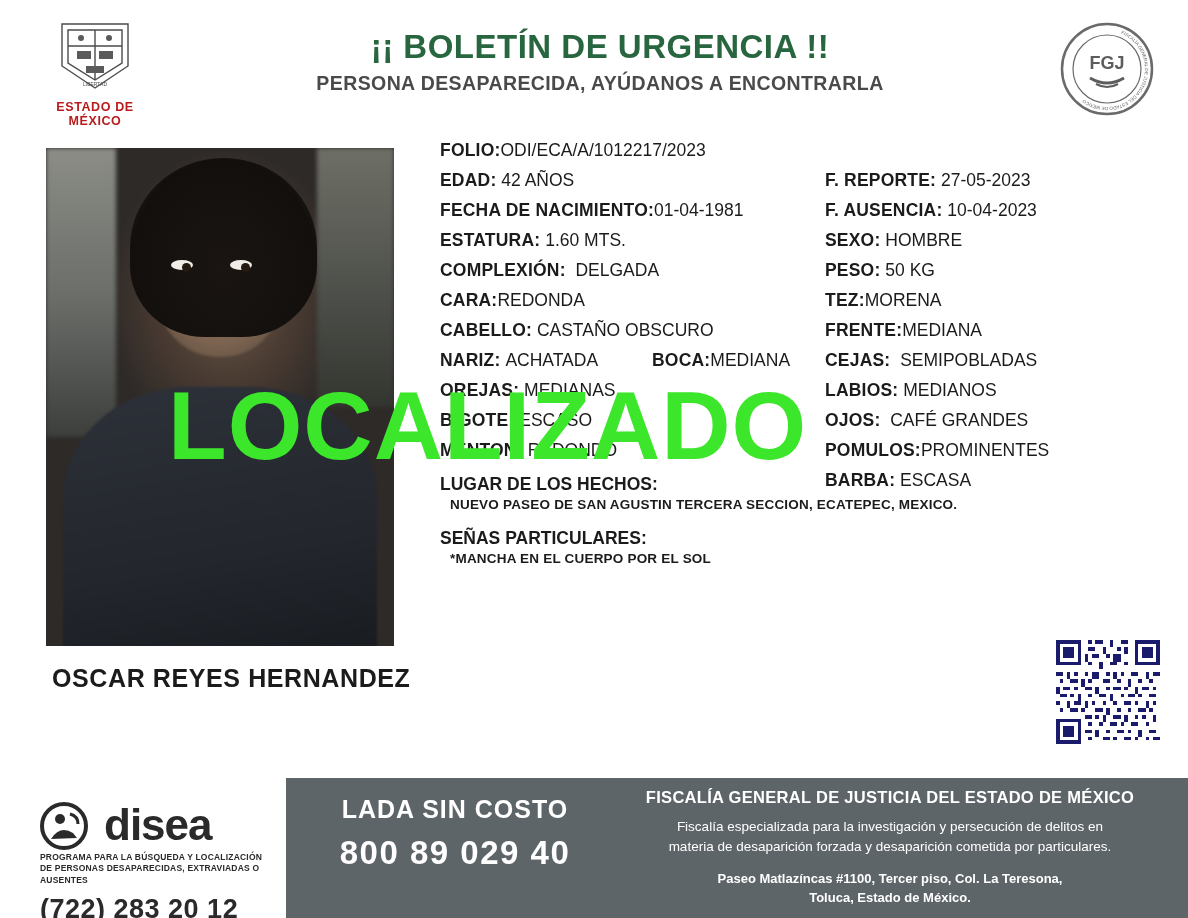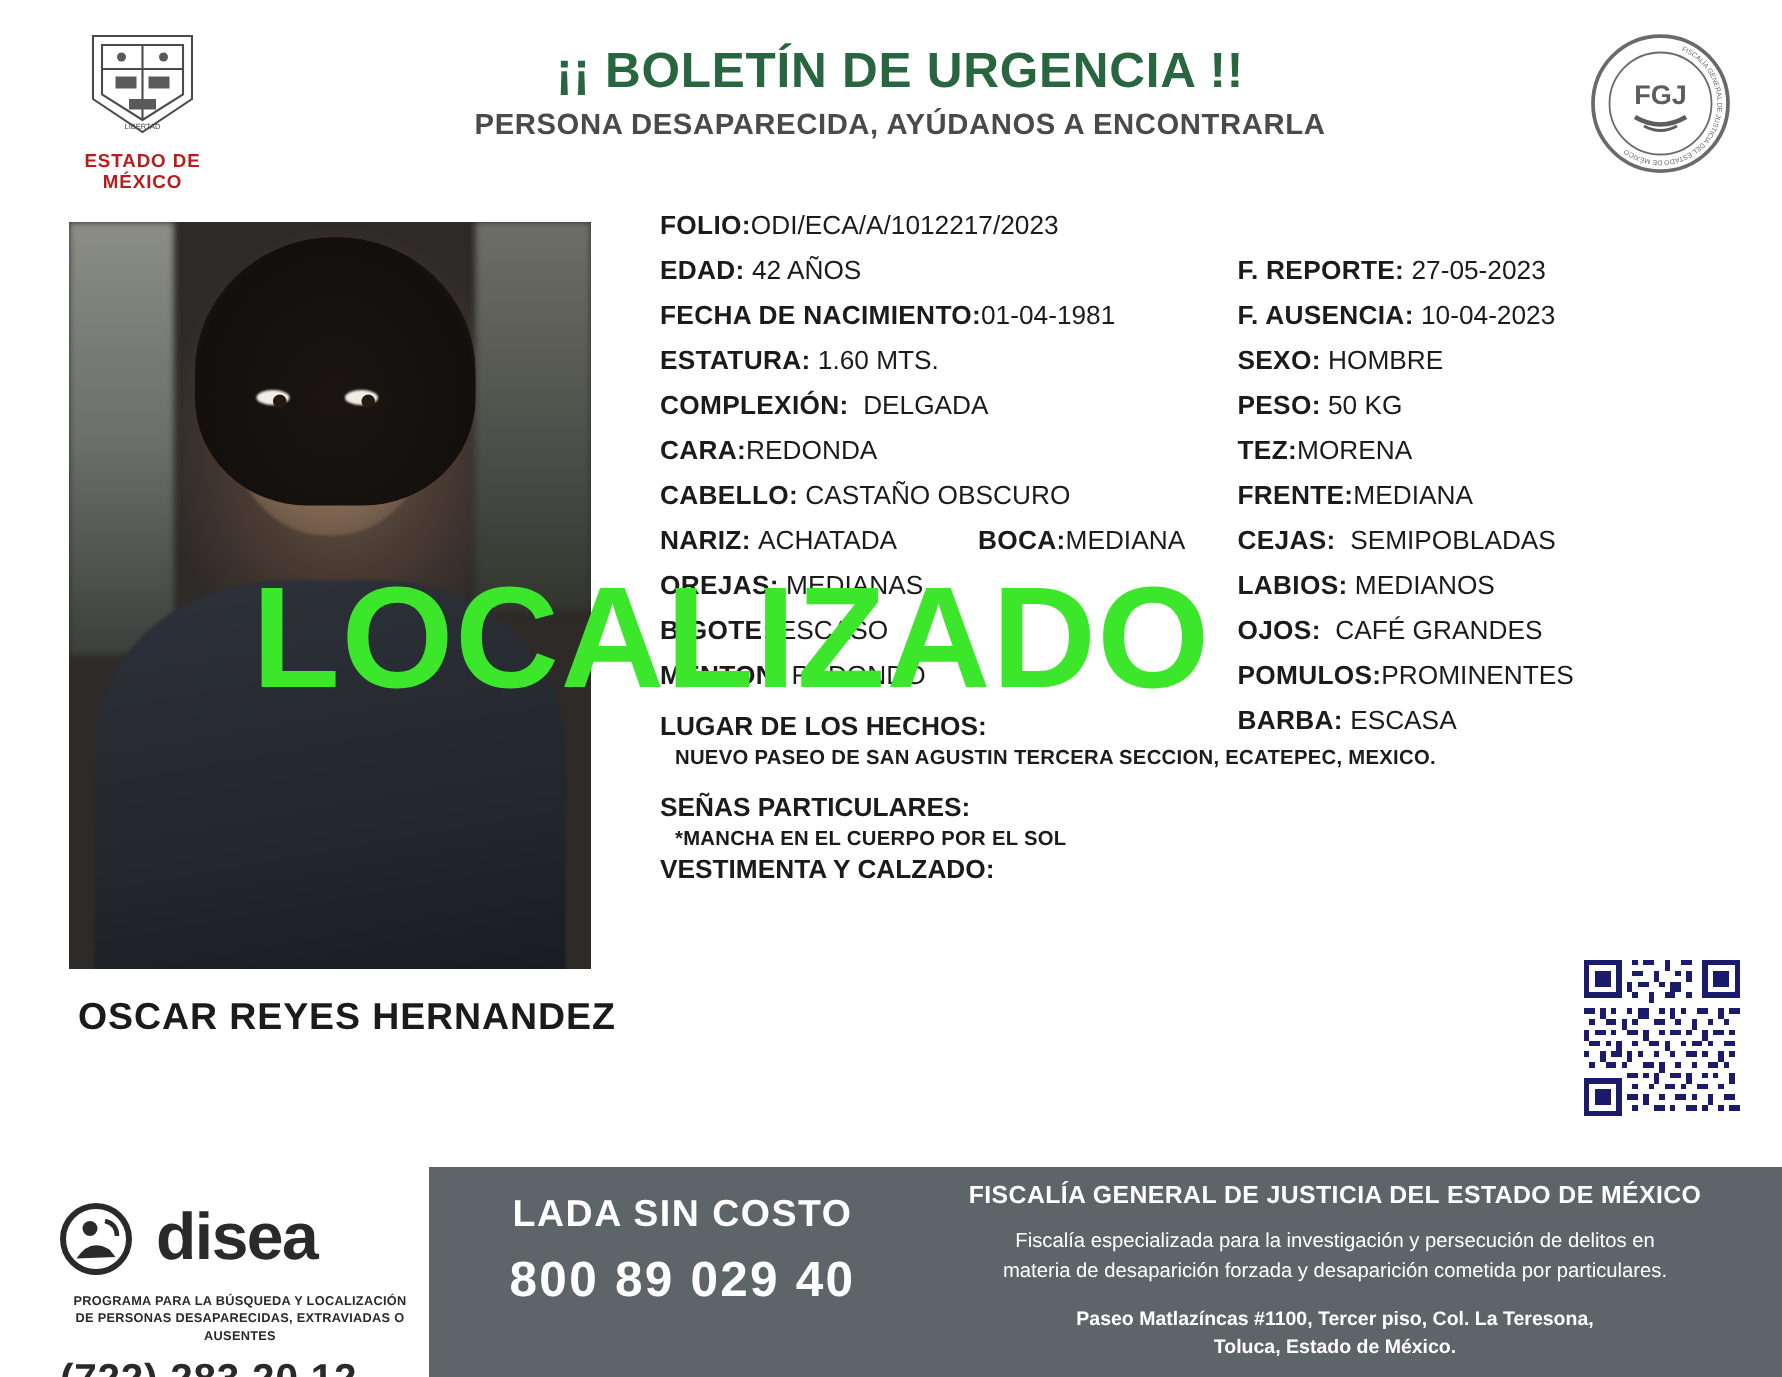--- a/index.html
+++ b/index.html
@@ -140,21 +140,21 @@
   .lada .l2 { font-size: 33px; font-weight:800; letter-spacing:1.5px; margin-top:10px;}
   .fgj-text {
     position:absolute; left: 610px; top: 788px; width: 560px; text-align:center; color:#fff;
   }
   .fgj-text .f1 { font-size: 16.5px; font-weight:800; letter-spacing:.3px;}
   .fgj-text .f2 { font-size: 13.5px; font-weight:500; margin-top:10px; line-height:1.45;}
   .fgj-text .f3 { font-size: 13px; font-weight:800; margin-top:14px; line-height:1.45;}
 
   .odisea { position:absolute; left: 40px; top: 800px; width: 240px; }
   .odisea-word { font-size: 44px; font-weight:800; letter-spacing:-1px; color:#2a2a2a; }
-  .odisea-sub { font-size: 8.5px; font-weight:700; color:#2a2a2a; line-height:1.35; margin-top:12px; letter-spacing:.2px;text-align:center;}
+  .odisea-sub { font-size: 8.5px; font-weight:700; color:#2a2a2a; line-height:1.35; margin-top:2px; letter-spacing:.2px;}
   .odisea-phone { font-size: 27px; font-weight:800; color:#2a2a2a; margin-top:8px; letter-spacing:.5px;}
   .odisea-head { display:flex; align-items:flex-end; gap:16px; }
 </style>
 </head>
 <body>
 
 <div class="header">
 
   <div class="emblem-left">
     <svg class="shield" viewBox="0 0 86 76">
@@ -277,21 +277,20 @@
   <span class="lbl">BARBA:</span>
   <span class="val">ESCASA</span>
 </div>
 
 <div class="sec" id="sec-senas">
   <div class="block-title">SEÑAS PARTICULARES:</div>
   <div class="block-text">*MANCHA EN EL CUERPO POR EL SOL</div>
 </div>
 
 <div class="sec" id="sec-vest">
-  <div class="block-title">VESTIMENTA Y CALZADO:</div>
 </div>
 
 <div class="stamp">LOCALIZADO</div>
 
 <svg class="qr" viewBox="0 0 29 29" shape-rendering="crispEdges">
   <rect width="29" height="29" fill="#fff"></rect>
   <g fill="#1b1b6b">
     <path d="M0 0h7v7H0z M1 1v5h5V1z M2 2h3v3H2z"></path>
     <path d="M22 0h7v7h-7z M23 1v5h5V1z M24 2h3v3h-3z"></path>
     <path d="M0 22h7v7H0z M1 23v5h5v-5z M2 24h3v3H2z"></path>

